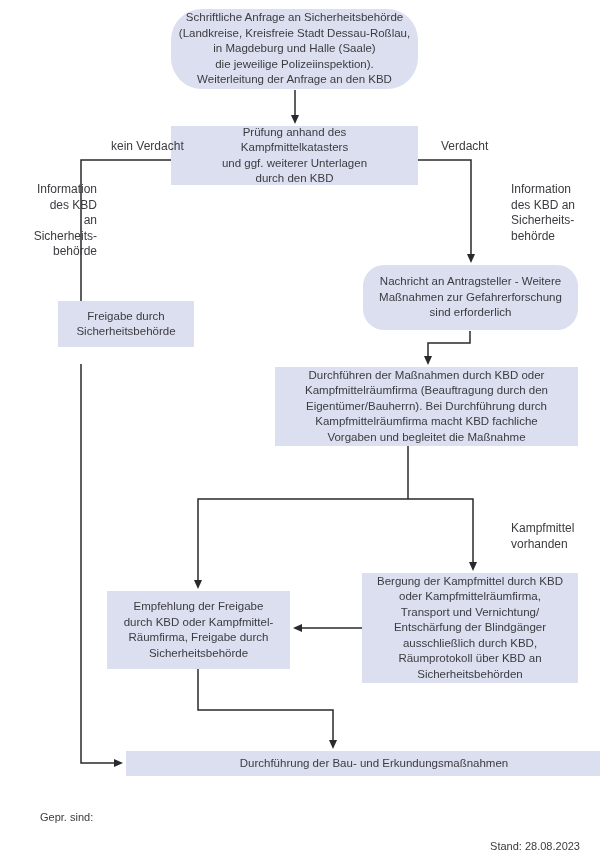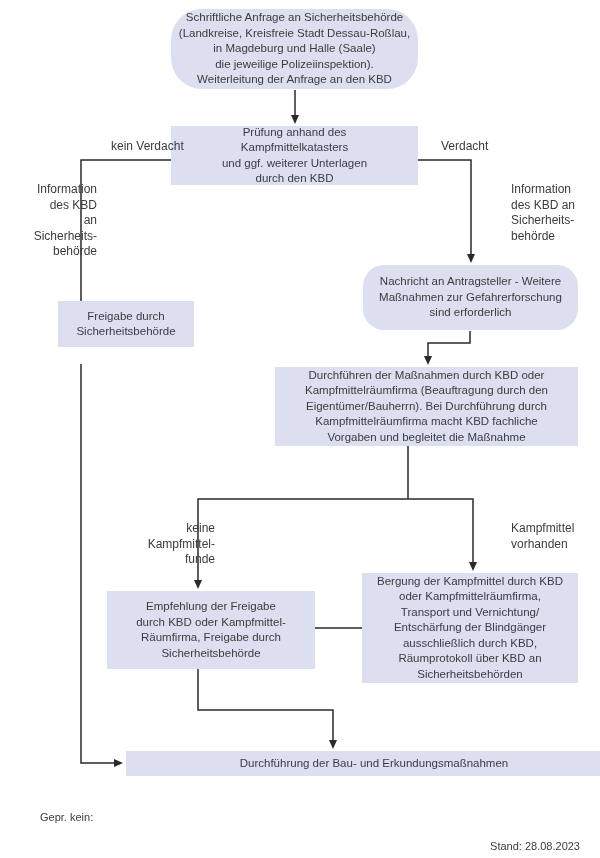--- a/index.html
+++ b/index.html
@@ -23,21 +23,21 @@
     position:absolute;font-size:11px;line-height:15.5px;color:#3b3b40;
     white-space:pre-line;
   }
   
   #b-anfrage      {left:171px;top:9px;  width:247px;height:80px;border-radius:31px;}
   #b-pruefung     {left:171px;top:126px;width:247px;height:59px;}
   #b-freigabe     {left:13px; top:301px;width:136px;height:46px;margin-left:45px;}
   #b-nachricht    {left:363px;top:265px;width:215px;height:65px;border-radius:21px;}
   #b-durchfuehren {left:275px;top:367px;width:303px;height:79px;}
   #b-bergung      {left:362px;top:573px;width:216px;height:110px;}
-  #b-empfehlung   {left:107px;top:591px;width:208px;height:78px;}
+  #b-empfehlung   {left:107px;top:591px;width:183px;height:78px;}
   #b-bau          {left:126px;top:751px;width:496px;height:25px;}
   
   #l-kein-verdacht{left:83px; top:139px;}
   #l-verdacht     {left:413px;top:139px;}
   #l-info-links   {left:5px;  top:182px;width:64px;}
   #l-info-rechts  {left:483px;top:182px;}
   #l-keine-funde  {left:100px;top:521px;width:87px;}
   #l-vorhanden    {left:483px;top:521px;}
   
   #f-gepr {left:40px; top:810px;}
@@ -115,28 +115,25 @@
   <div class="lbl r" id="l-info-links">Information
 des KBD an
 Sicherheits-
 behörde</div>
 
   <div class="lbl" id="l-info-rechts">Information
 des KBD an
 Sicherheits-
 behörde</div>
 
-  <div class="lbl r" id="l-keine-funde">keine
-Kampfmittel-
-funde</div>
 
   <div class="lbl" id="l-vorhanden">Kampfmittel
 vorhanden</div>
 
-  <div class="foot" id="f-gepr">Gepr. kein:</div>
+  <div class="foot" id="f-gepr">Gepr. sind:</div>
 
   <div class="foot" id="f-org">
     <br>
     <span>Dezernat 41, Kampfmittelbeseitigungsdienst</span>
   </div>
 
   <div class="foot" id="f-stand">Stand: 28.08.2023</div>
 
 </div>
 

